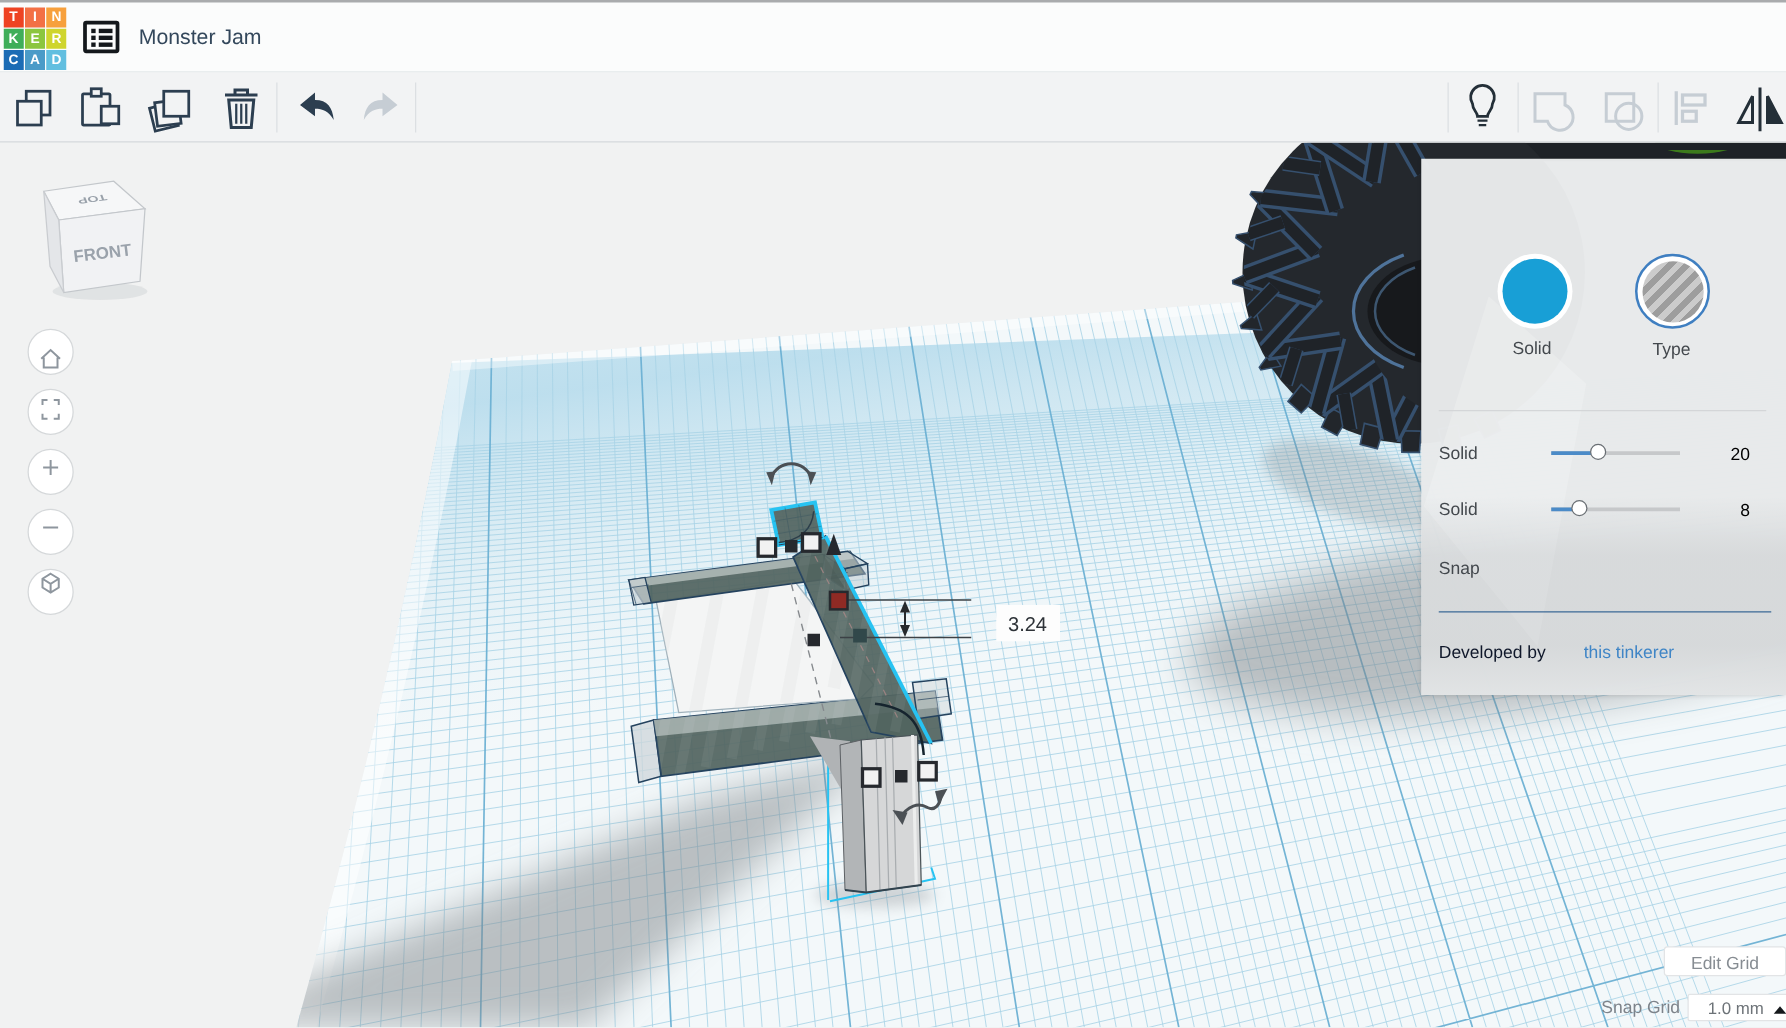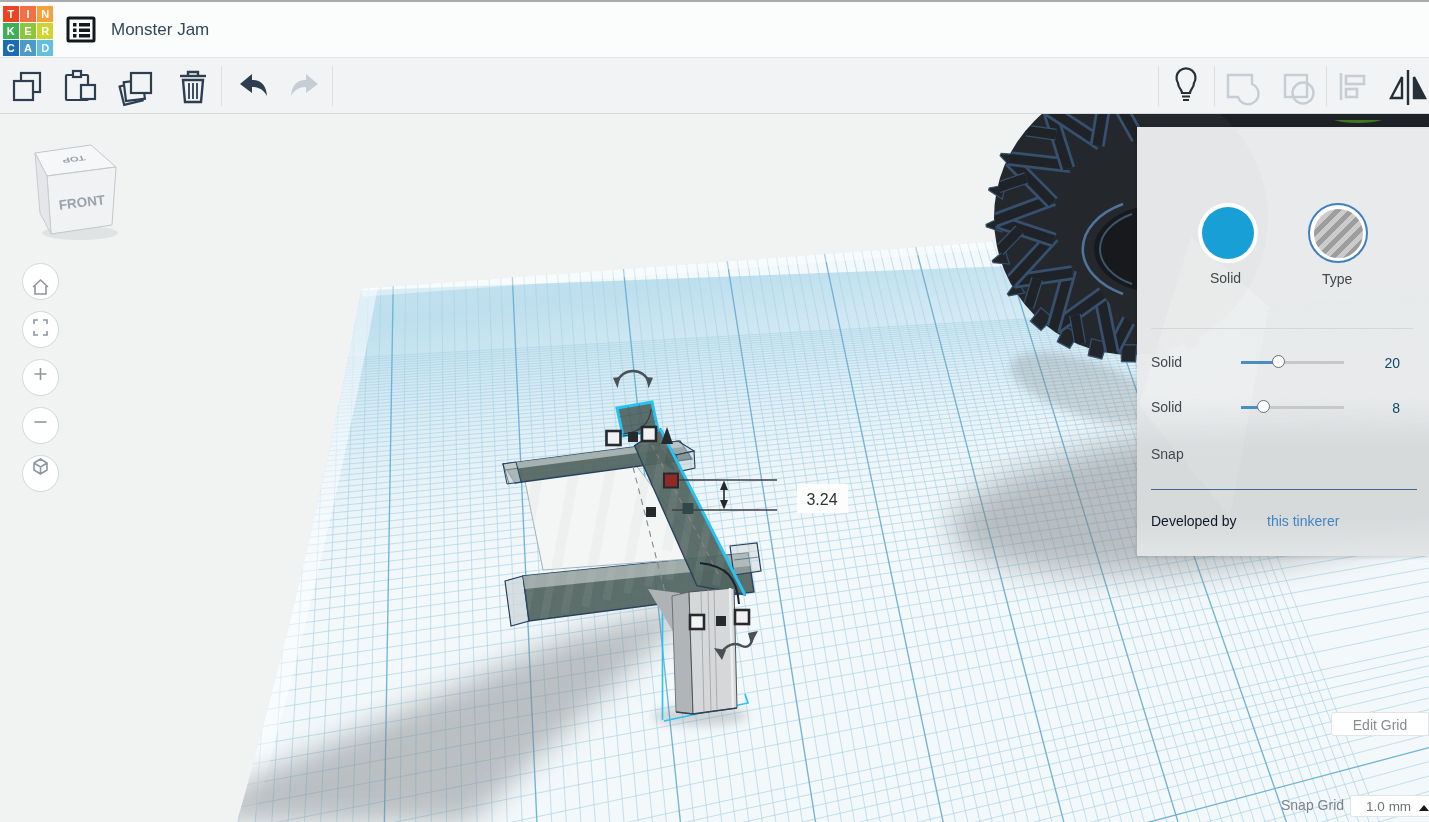--- a/index.html
+++ b/index.html
@@ -8,21 +8,21 @@
 .logo div{color:#fff;font-weight:bold;font-size:11px;display:flex;align-items:center;justify-content:center}
 .title{position:absolute;left:111px;top:20px;font-size:17px;font-weight:400;color:#33475b}
 .toolbar{position:absolute;left:0;top:58px;width:100%;height:56px;background:#f2f3f4;border-bottom:1px solid #d5d9dc}
 .tdiv{position:absolute;top:8px;height:40px;width:1px;background:#dcdfe2}
 .panel{position:absolute;left:1137px;top:127px;width:292px;height:429px;background:rgba(232,234,235,0.985);box-shadow:0 1px 4px rgba(0,0,0,0.15);overflow:hidden}
 .phead{position:absolute;left:0;top:0;width:100%;height:45px;background:#fff;border-bottom:1px solid #e3e5e7}
 .ptri{position:absolute;left:16px;top:18px;width:0;height:0;border-left:9px solid transparent;border-right:9px solid transparent;border-bottom:11px solid #2e3f50}
 .pdiv{position:absolute;left:45px;top:0;height:45px;width:1px;background:#e4e6e8}
 .ptitle{position:absolute;left:59px;top:13px;font-size:17px;font-weight:700;color:#2e3f50}
 .plabel{font-size:14px;color:#43484d;position:absolute}
-.pval{font-size:14px;color:#0c4a6e;position:absolute;text-align:right;width:30px}
+.pval{font-size:14px;color:#000000;position:absolute;text-align:right;width:30px}
 .track{position:absolute;height:2.5px;background:#c6c8ca;width:103px;left:104px}
 .trackb{position:absolute;height:2.5px;background:#4b8bc8;left:104px}
 .knob{position:absolute;width:13px;height:13px;border-radius:50%;background:#fff;border:1.6px solid #6a6f74}
 .selbox{position:absolute;left:104px;top:306px;width:179px;height:28px;background:#fdfdfd;border:1px solid #d8dadc}
 .btncirc{position:absolute;border-radius:50%}
 .gridbtn{position:absolute;background:#fff;border:1px solid #e2e4e6;border-radius:3px;color:#868c92;font-size:14px;text-align:center}
 .navbtn{position:absolute;left:22px;width:37px;height:37px;border-radius:50%;background:#fff;border:1.4px solid #d5d8da}
 </style></head><body>
 <svg width="1429" height="822" style="position:absolute;left:0;top:0">
 <defs>
@@ -340,15 +340,15 @@
 <div class="plabel" style="left:14px;top:272px">Solid</div>
 <div class="track" style="top:279px"></div>
     <div class="trackb" style="top:279px;width:23px"></div>
 <div class="knob" style="left:120px;top:273px"></div>
 <div class="pval" style="left:233px;top:273px">8</div>
 <div class="plabel" style="left:14px;top:319px">Snap</div>
 <div style="position:absolute;left:14px;top:362px;width:266px;height:1px;background:#3d6996"></div>
 <div class="plabel" style="left:14px;top:386px;color:#0f172a">Developed by</div>
 <div class="plabel" style="left:130px;top:386px;color:#3f85c6">this tinkerer</div>
 </div>
-<div class="gridbtn" style="left:1331px;top:712px;width:98px;height:24px;line-height:24px">Edit Grid</div>
+<div class="gridbtn" style="left:1331px;top:757px;width:98px;height:24px;line-height:24px">Edit Grid</div>
 <div style="position:absolute;left:1281px;top:797px;font-size:14px;color:#7d838a">Snap Grid</div>
 <div class="gridbtn" style="left:1350px;top:795px;width:95px;height:22px;line-height:22px;font-size:13.5px;color:#6d7378;border-radius:2px">1.0 mm
 <span style="display:inline-block;width:0;height:0;border-left:5px solid transparent;border-right:5px solid transparent;border-bottom:6px solid #16191c;margin-left:4px"></span></div>
 </body></html>

